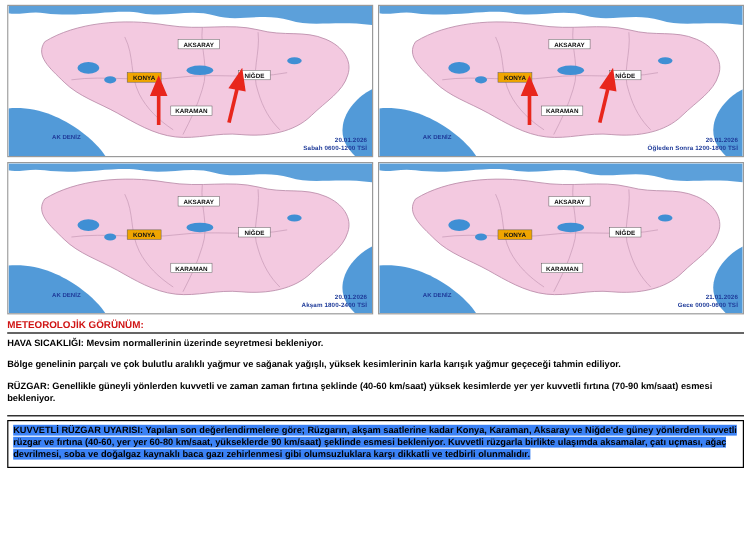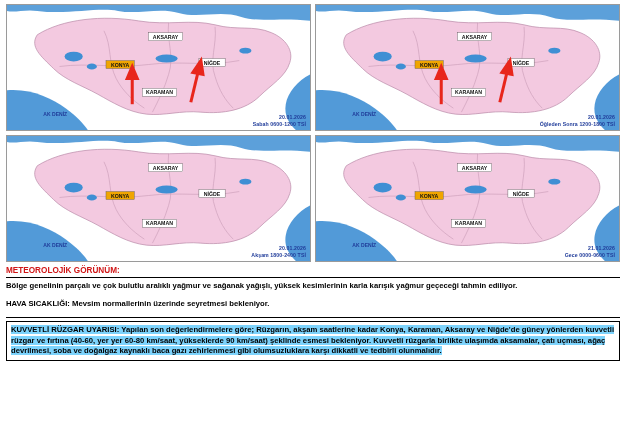--- a/index.html
+++ b/index.html
@@ -92,21 +92,21 @@
   .warn-box {
     border: 1px solid #000000;
     padding: 3px 4px 4px 4px;
     margin-top: 2px;
   }
   .warn-text {
     font-size: 7.7px;
     font-weight: bold;
     line-height: 1.34;
     margin: 0;
-    background: #7dd3fc;
+    background: #3b82f6;
     display: inline;
     box-decoration-break: clone;
     -webkit-box-decoration-break: clone;
   }
 
   
 </style>
 </head>
 <body>
 
@@ -274,24 +274,25 @@
       </div>
     </div>
 
   </div>
 
   <div class="text-area">
 
     <div class="section-head">METEOROLOJİK GÖRÜNÜM:</div>
     <hr class="rule">
 
+    <p class="para">HAVA SICAKLIĞI: Mevsim normallerinin üzerinde seyretmesi bekleniyor.</p>
+
     <p class="para">Bölge genelinin parçalı ve çok bulutlu aralıklı yağmur ve sağanak yağışlı, yüksek kesimlerinin karla karışık yağmur geçeceği tahmin ediliyor.</p>
 
-    <p class="para">HAVA SICAKLIĞI: Mevsim normallerinin üzerinde seyretmesi bekleniyor.</p>
-
+    <p class="para">RÜZGAR: Genellikle güneyli yönlerden kuvvetli ve zaman zaman fırtına şeklinde (40-60 km/saat) yüksek kesimlerde yer yer kuvvetli fırtına (70-90 km/saat) esmesi bekleniyor.</p>
 
     <hr class="rule">
 
     <div class="warn-box">
       <p class="warn-text">KUVVETLİ RÜZGAR UYARISI: Yapılan son değerlendirmelere göre; Rüzgarın, akşam saatlerine kadar Konya, Karaman, Aksaray ve Niğde'de güney yönlerden kuvvetli rüzgar ve fırtına (40-60, yer yer 60-80 km/saat, yükseklerde 90 km/saat) şeklinde esmesi bekleniyor. Kuvvetli rüzgarla birlikte ulaşımda aksamalar, çatı uçması, ağaç devrilmesi, soba ve doğalgaz kaynaklı baca gazı zehirlenmesi gibi olumsuzluklara karşı dikkatli ve tedbirli olunmalıdır.</p>
     </div>
 
   </div>
 </div>
 

